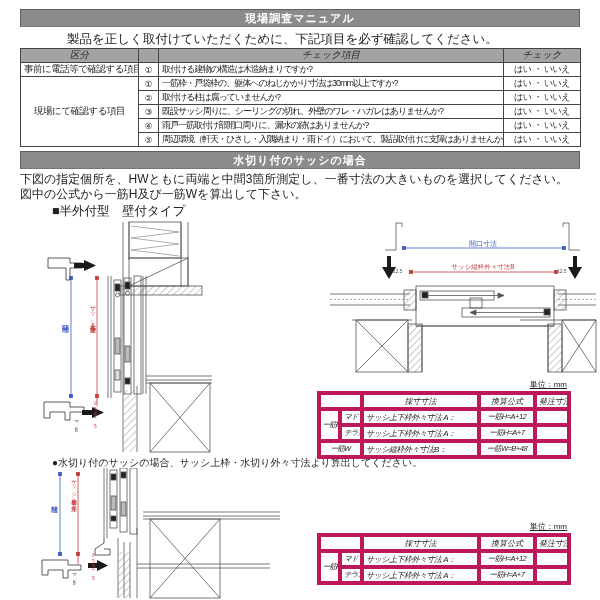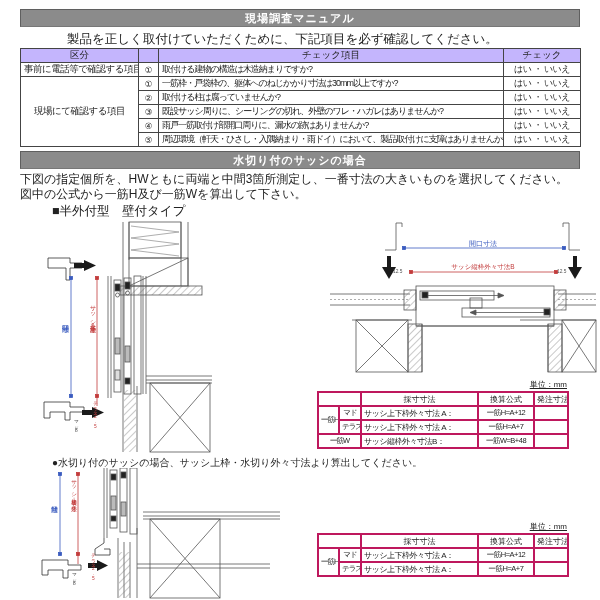--- a/index.html
+++ b/index.html
@@ -7,29 +7,29 @@
        font-family:"Liberation Sans","DejaVu Sans",sans-serif;color:#222;}
   .abs{position:absolute;}
   
   .secbar{position:absolute;left:20px;width:558px;height:16px;background:#8b8b8b;
           border:1px solid #5f5f5f;border-bottom-color:#777;
           color:#fff;font-size:11px;font-weight:bold;text-align:center;line-height:16px;letter-spacing:1px;}
   
   table{border-collapse:collapse;table-layout:fixed;}
   .cl{position:absolute;left:20px;top:48px;width:560px;}
   .cl th,.cl td{border:1px solid #444;padding:0 3px;overflow:hidden;white-space:nowrap;}
-  .cl th{height:13px;background:#c4b5fd;font-size:9.5px;font-weight:normal;text-align:center;}
+  .cl th{height:13px;background:#a3a3a3;font-size:9.5px;font-weight:normal;text-align:center;font-style:italic;}
   .cl td{height:12px;font-size:9.5px;}
   .cl .cat{text-align:center;font-size:9.5px;letter-spacing:-0.5px;}
   .cl .num{text-align:center;font-size:8.5px;padding:0;}
   .cl .item{font-size:9px;letter-spacing:-1px;margin-left:14px;}
   .cl .chk{text-align:center;font-size:9px;letter-spacing:-0.5px;}
   
   .mt{position:absolute;width:250px;}
-  .mt th,.mt td{border:2px solid #be185d;padding:0 2px;overflow:hidden;white-space:nowrap;}
+  .mt th,.mt td{border:4px solid #be185d;padding:0 2px;overflow:hidden;white-space:nowrap;font-style:italic;}
   .mt th{height:12px;background:#fff;font-size:8px;font-weight:normal;text-align:center;}
   .mt td{height:12px;font-size:8px;text-align:center;}
   .mt .meas{text-align:left;letter-spacing:-0.5px;}
   .mt .form{font-size:7.5px;letter-spacing:-0.5px;}
   .mt .grp{letter-spacing:-1px;font-size:7.5px;}
   .unit{position:absolute;width:80px;text-align:right;font-size:8px;color:#222;text-decoration:underline;}
   
   .intro{position:absolute;left:20px;top:31px;font-size:12.5px;margin-left:47px;}
   .tline{position:absolute;left:20px;font-size:12px;}
   .subtitle{position:absolute;left:52px;top:203px;font-size:12.5px;}

